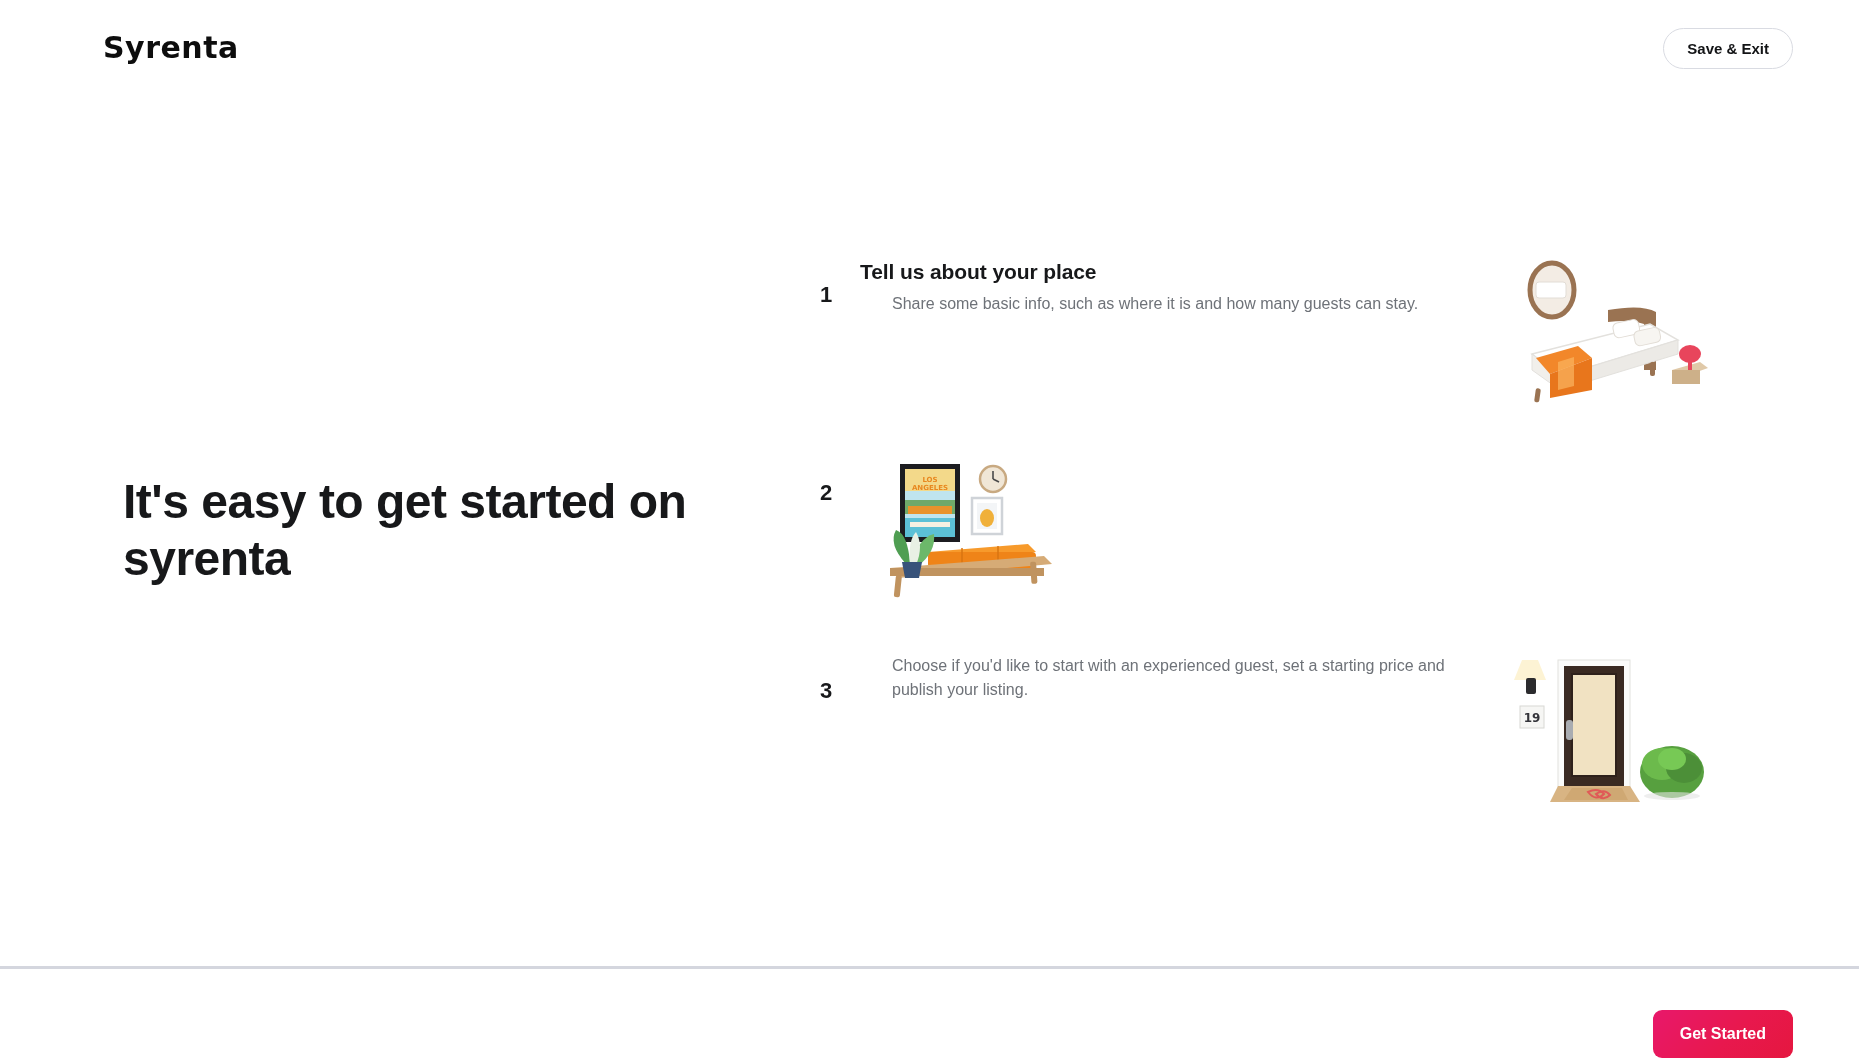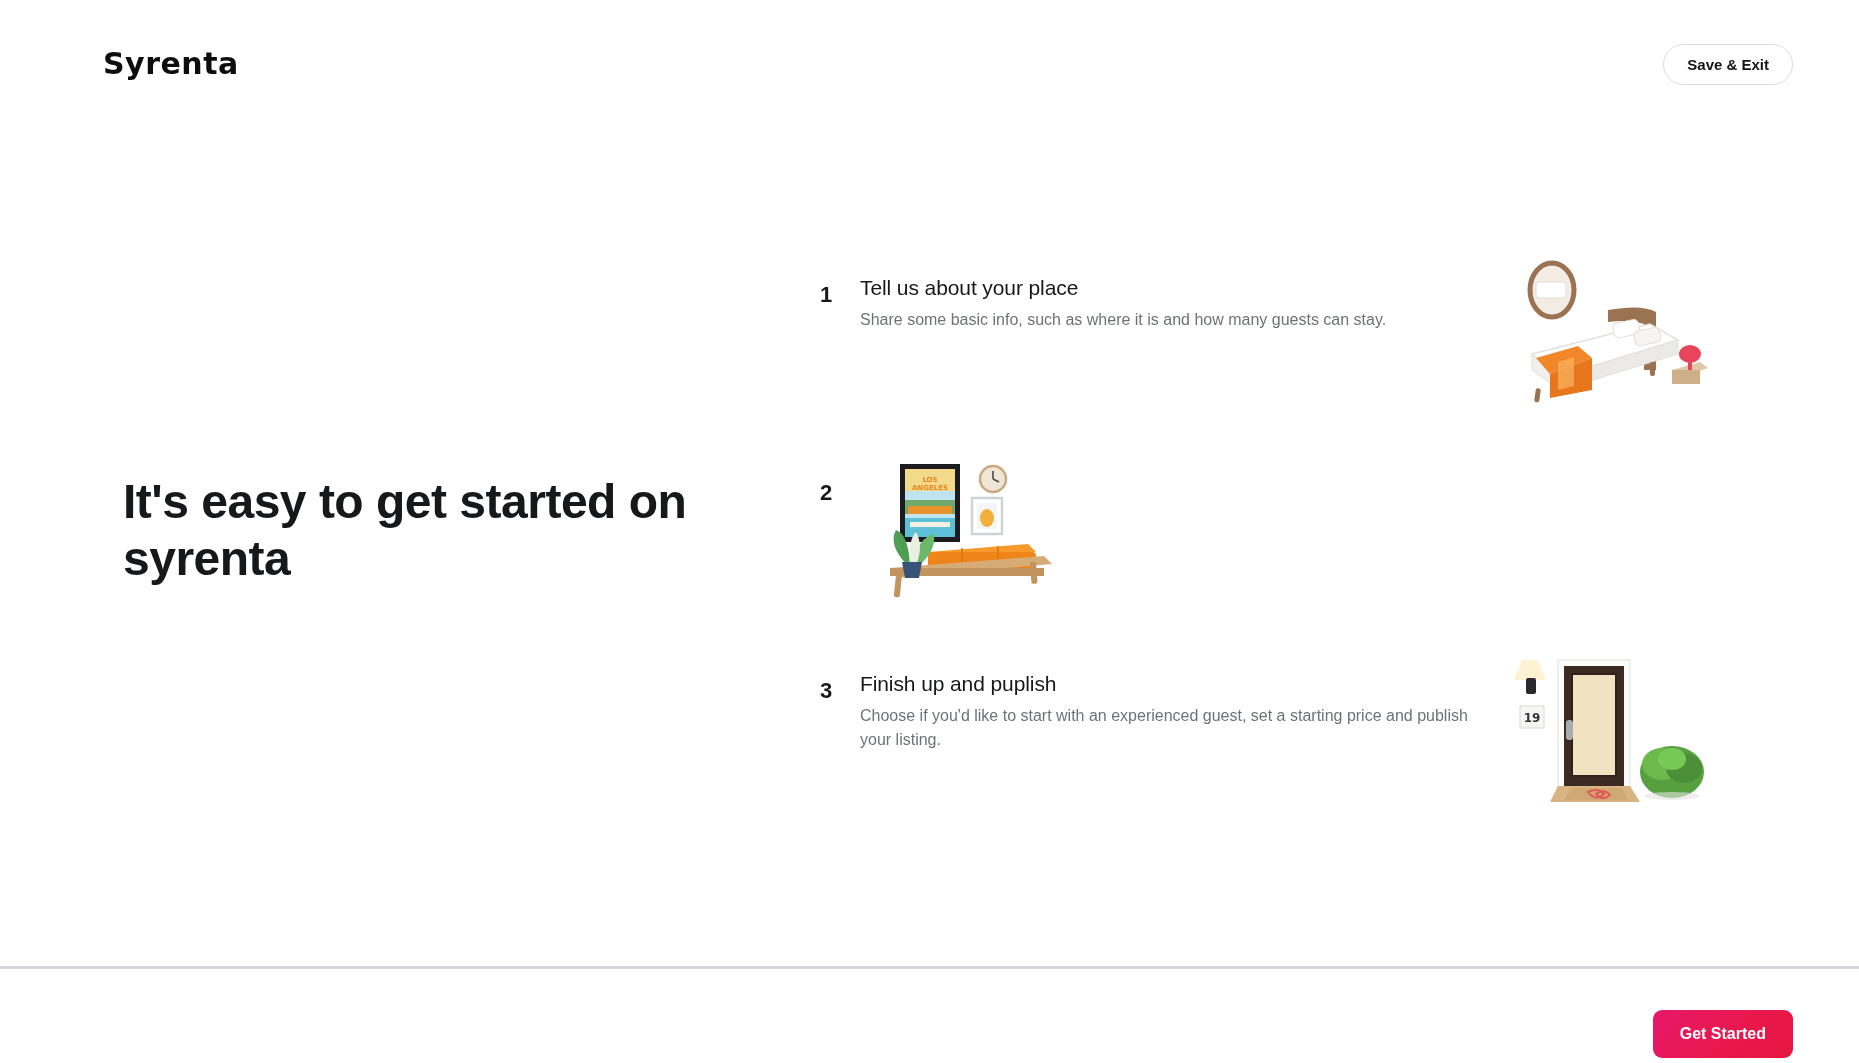--- a/index.html
+++ b/index.html
@@ -15,21 +15,21 @@
   .page {
     position: relative;
     width: 1859px;
     height: 1063px;
     background: #ffffff;
   }
 
   
   .header {
     position: absolute;
-    top: 16px;
+    top: 0;
     left: 0;
     width: 1859px;
     height: 96px;
     display: flex;
     align-items: center;
     justify-content: space-between;
     padding: 0 66px 0 103px;
   }
 
   .logo {
@@ -119,34 +119,34 @@
 
   .step-body {
     flex: 1 1 auto;
     padding-right: 20px;
     max-width: 640px;
   }
 
   .step-title {
     font-family: "Liberation Sans", sans-serif;
     font-size: 21px;
-    font-weight: 400;
+    font-weight: 700;
     color: #17181a;
     line-height: 1.35;
     margin-bottom: 6px;
     letter-spacing: -0.1px;
-    margin-top: 16px;
   }
 
   .step-desc {
     font-family: "Liberation Sans", sans-serif;
     font-size: 16px;
     font-weight: 400;
     color: #6e7278;
     line-height: 1.5;
+    margin-left: 32px;
   }
 
   .step-art {
     flex: 0 0 auto;
     width: 230px;
     height: 150px;
     position: relative;
     display: flex;
     align-items: center;
     justify-content: flex-start;
@@ -280,21 +280,20 @@
             <path d="M52 108 q6 -26 22 -30 q2 18 -16 32 z" fill="#6cb86a"></path>
             <path d="M50 108 q-2 -24 6 -32 q8 14 0 33 z" fill="#e8f0e4"></path>
             <path d="M42 106 h20 l-3 16 h-14 z" fill="#38537a"></path>
           </svg>
         </div>
       </div>
 
       <div class="step">
         <div class="step-num">3</div>
         <div class="step-body">
-          <div class="step-title">Finish up and puplish</div>
           <div class="step-desc">Choose if you'd like to start with an experienced guest, set a starting price and publish your listing.</div>
         </div>
         <div class="step-art">
           <svg width="220" height="150" viewBox="0 0 220 150" aria-hidden="true">
 
             <path d="M22 6 L38 6 L46 26 L14 26 Z" fill="#fdf1cd" opacity="0.85"></path>
             <rect x="26" y="24" width="10" height="16" rx="2" fill="#2b2b2e"></rect>
 
             <rect x="20" y="52" width="24" height="22" fill="#f6f6f4" stroke="#d8d8d4"></rect>
             <text x="32" y="68" font-family="DejaVu Sans, sans-serif" font-size="12" font-weight="600" fill="#34343a" text-anchor="middle">19</text>

